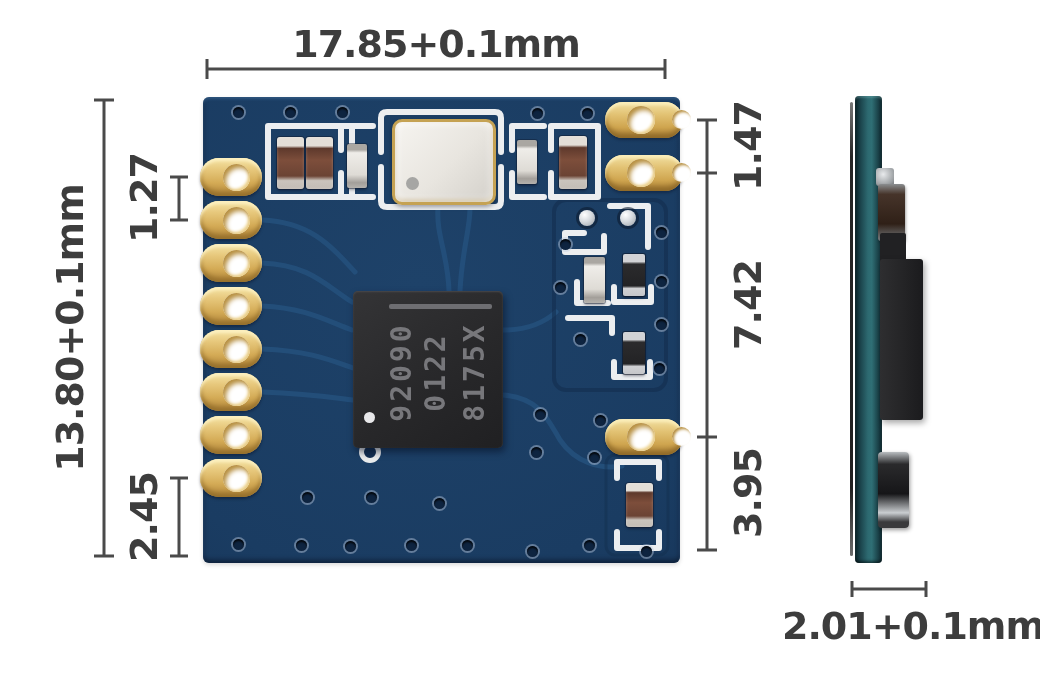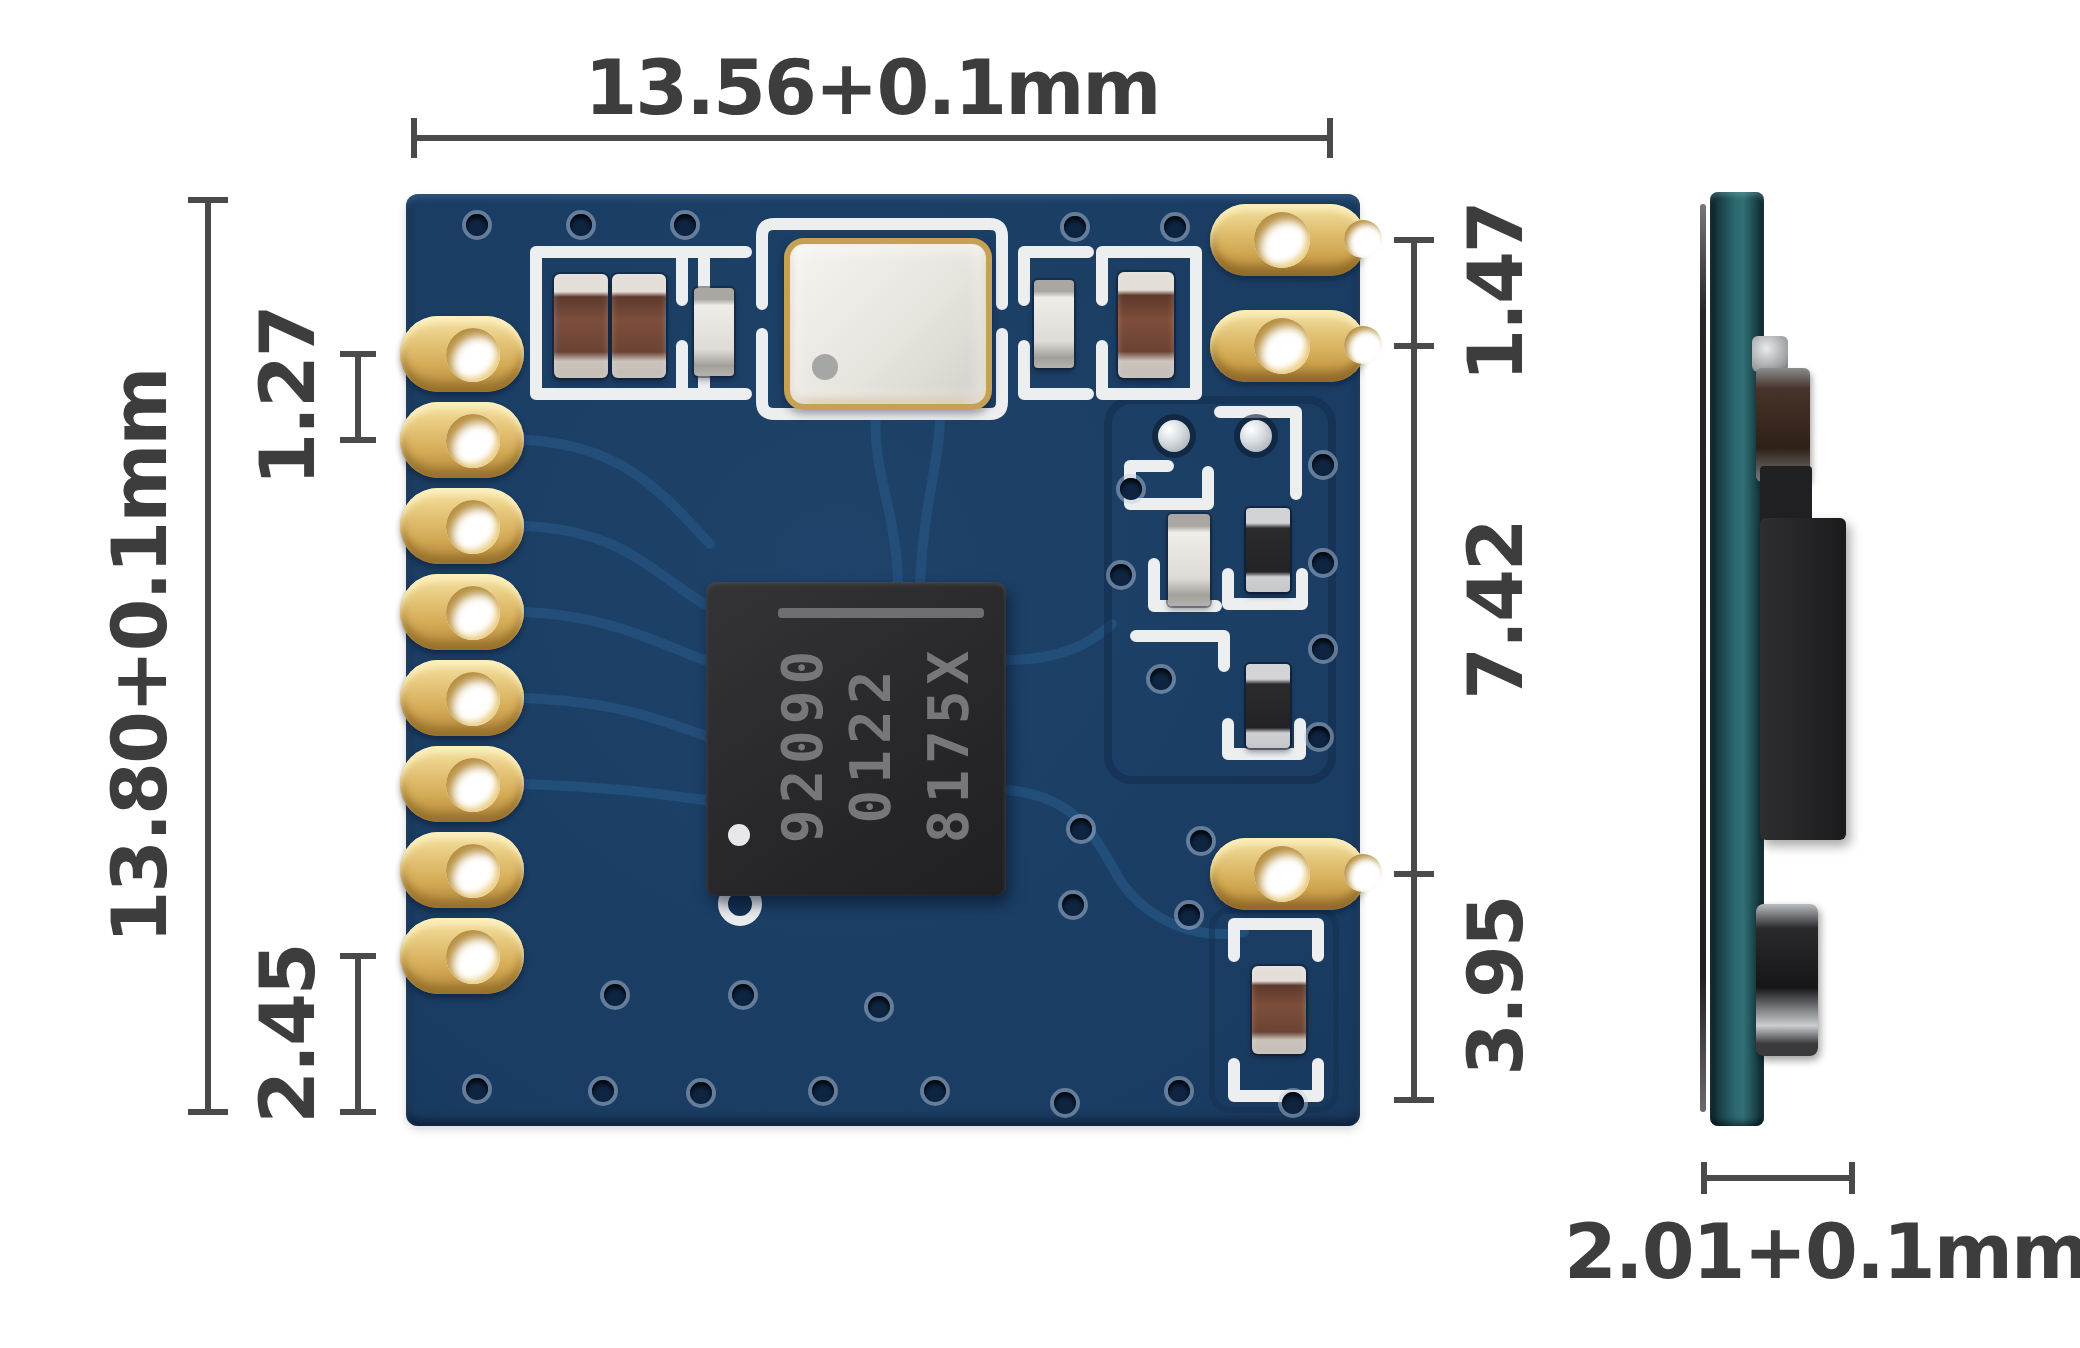--- a/index.html
+++ b/index.html
@@ -224,21 +224,21 @@
        background:linear-gradient(180deg,#8a8d8f 0%,#46342a 18%,#2f2017 70%,#6f7274 96%);
        box-shadow:1px 2px 3px rgba(0,0,0,.35);"></div>
   <div class="side-comp" style="left:880px;top:233px;width:26px;height:30px;background:#212123;border-radius:2px;"></div>
   <div class="side-comp" style="left:880px;top:259px;width:43px;height:161px;border-radius:3px;
        background:linear-gradient(90deg,#2e2e30 0%,#242426 55%,#1b1b1d 100%);
        box-shadow:2px 3px 6px rgba(0,0,0,.35);"></div>
   <div class="side-comp" style="left:878px;top:452px;width:31px;height:76px;border-radius:4px;
        background:linear-gradient(180deg,#b9bdc0 0%,#2a2a2c 16%,#161618 55%,#caced1 80%,#3a3a3c 92%);
        box-shadow:1px 2px 4px rgba(0,0,0,.4);"></div>
 
-  <div class="dim-label" style="left:436px;top:44px">13.56+0.1mm</div>
+  <div class="dim-label" style="left:436px;top:44px">17.85+0.1mm</div>
   <div class="dim-label rot" style="left:70px;top:328px">13.80+0.1mm</div>
   <div class="dim-label rot" style="left:144px;top:198px">1.27</div>
   <div class="dim-label rot" style="left:144px;top:517px">2.45</div>
   <div class="dim-label rot" style="left:748px;top:146px">1.47</div>
   <div class="dim-label rot" style="left:748px;top:305px">7.42</div>
   <div class="dim-label rot" style="left:748px;top:493px">3.95</div>
   <div class="dim-label" style="left:913px;top:626px">2.01+0.1mm</div>
 
 </div>
 

